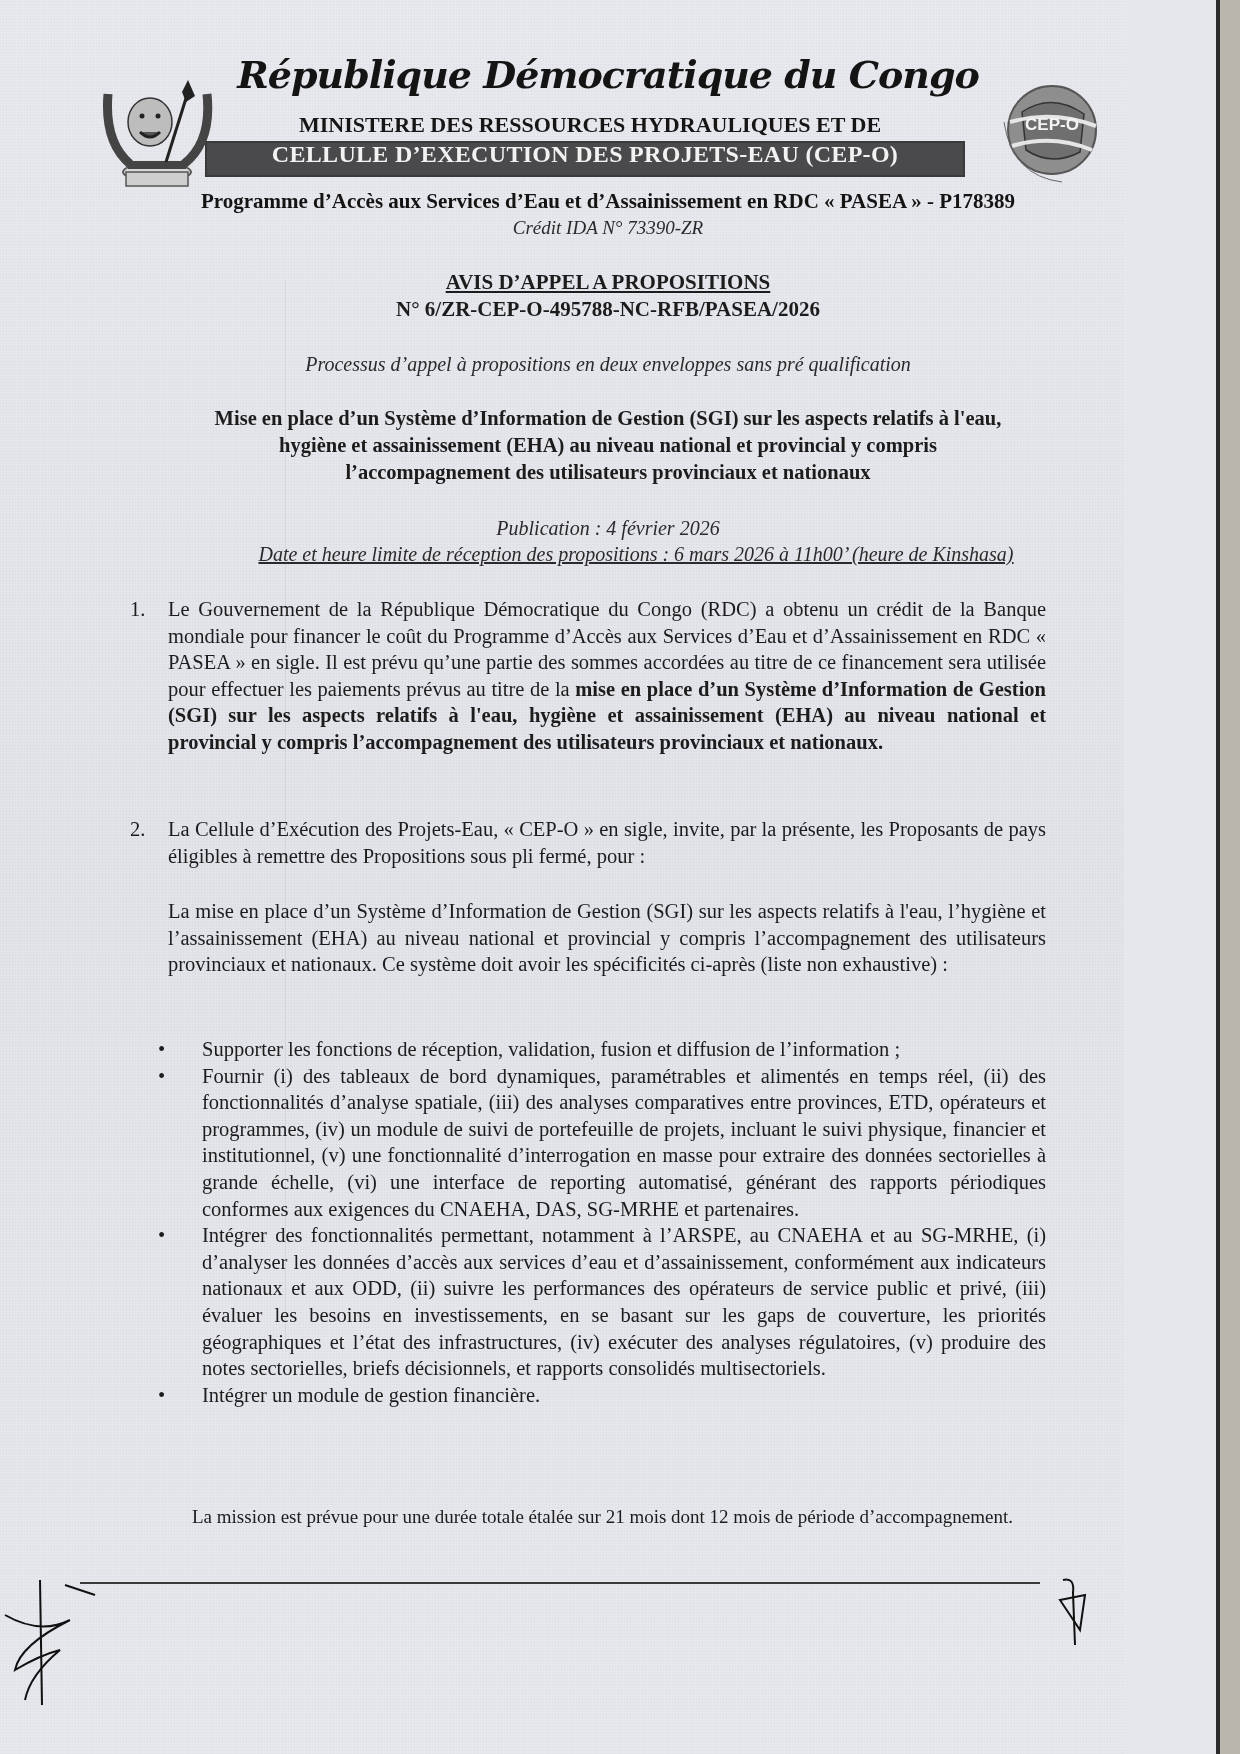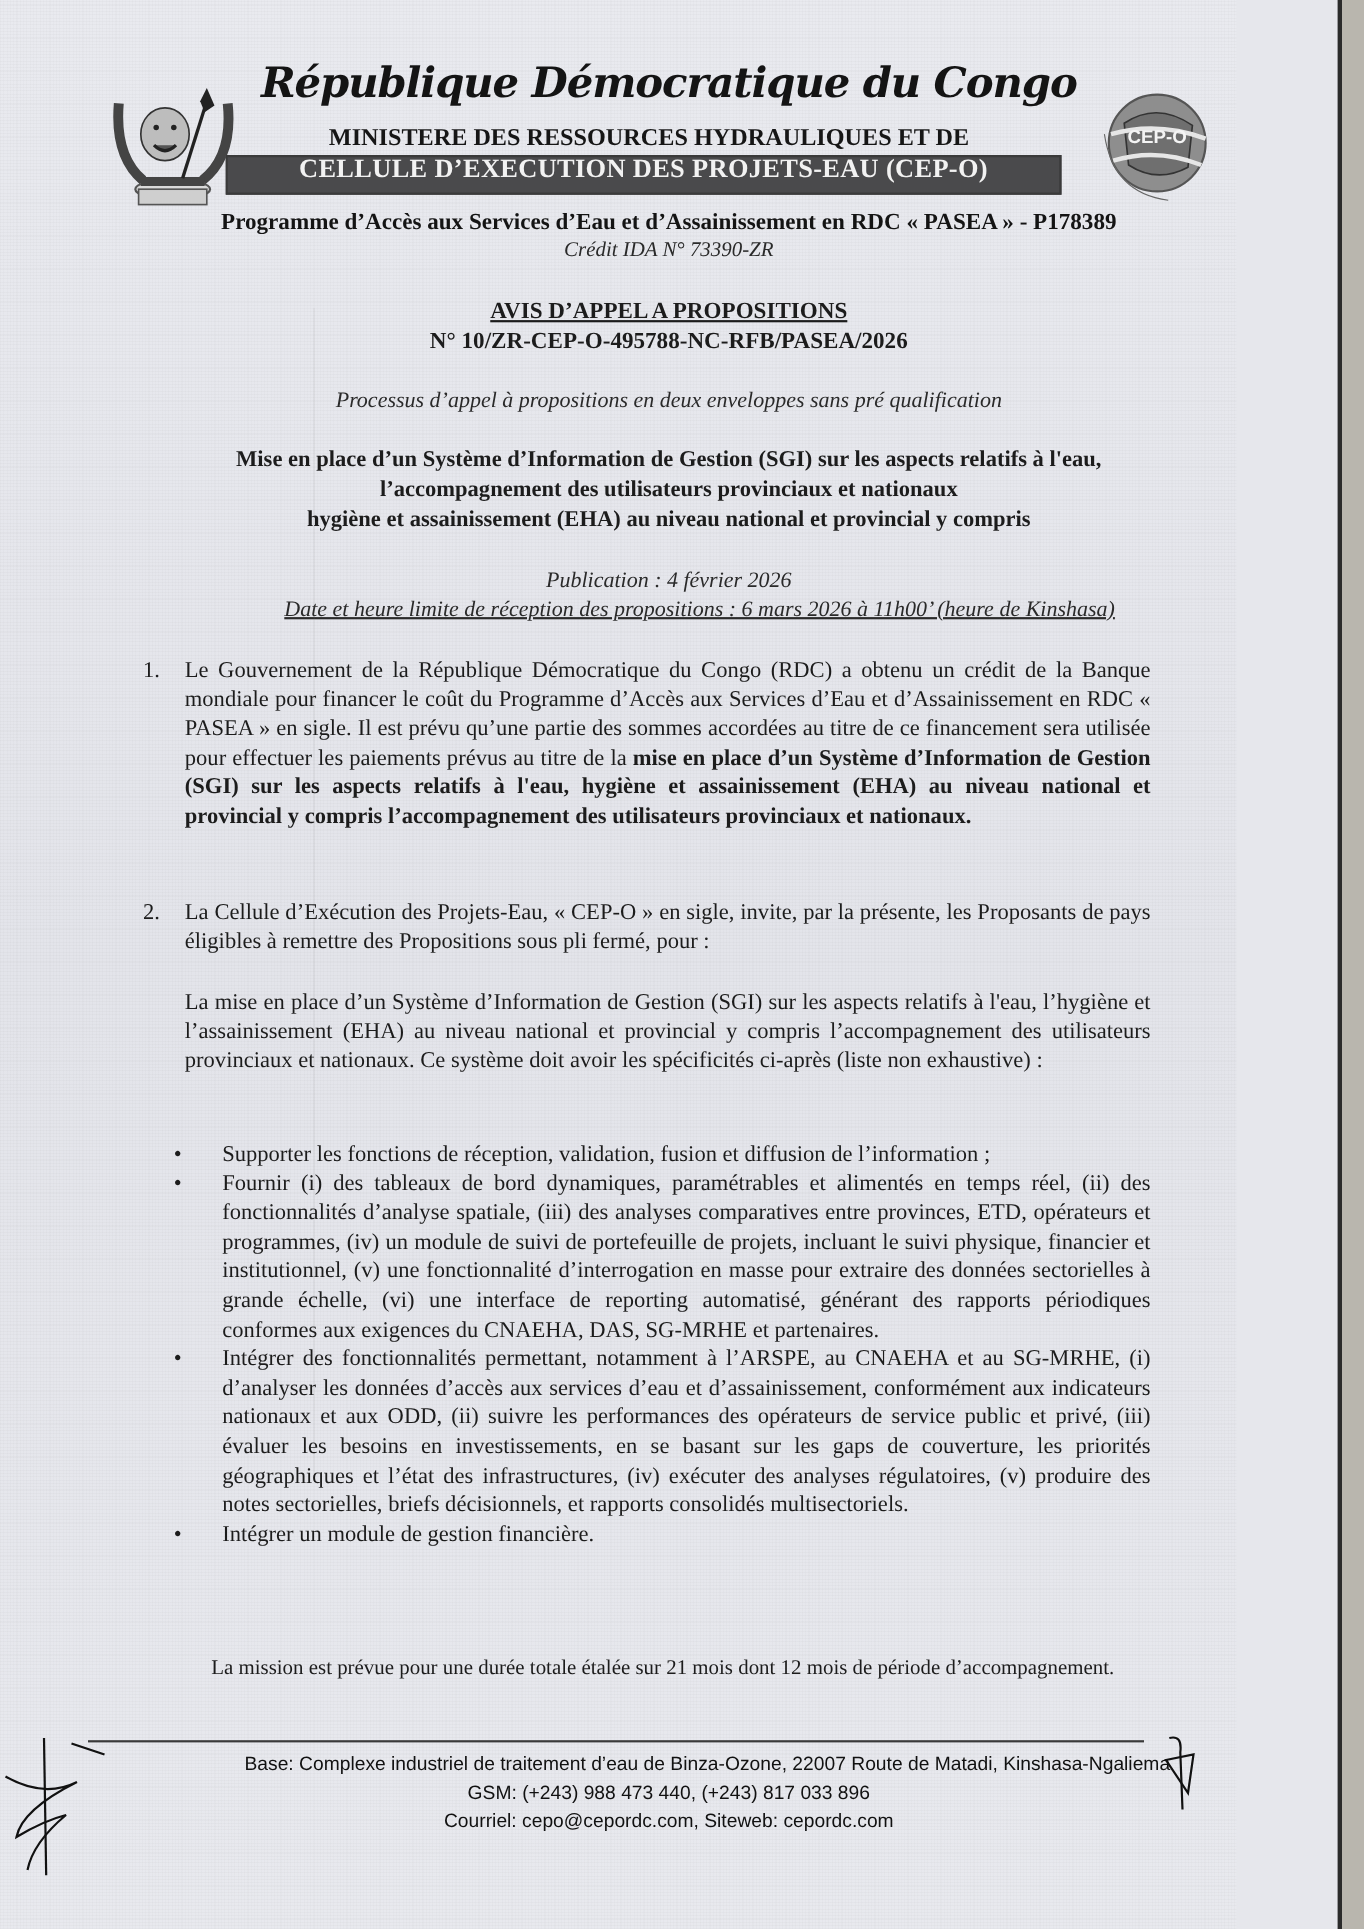--- a/index.html
+++ b/index.html
@@ -153,27 +153,27 @@
     <text x="60" y="58" text-anchor="middle" font-family="Liberation Sans, sans-serif" font-weight="bold" font-size="17" fill="#f4f4f4">CEP-O</text>
     <path d="M12 50 Q20 104 70 110" stroke="#666" stroke-width="1" fill="none"></path>
   </svg>
 
   <div class="programme">Programme d’Accès aux Services d’Eau et d’Assainissement en RDC « PASEA » - P178389</div>
   <div class="credit">Crédit IDA N° 73390-ZR</div>
 
   <div class="avis-title">
     <span>AVIS D’APPEL A PROPOSITIONS</span>
   </div>
-  <div class="avis-number">N° 10/ZR-CEP-O-495788-NC-RFB/PASEA/2026</div>
+  <div class="avis-number">N° 6/ZR-CEP-O-495788-NC-RFB/PASEA/2026</div>
   <div class="process">Processus d’appel à propositions en deux enveloppes sans pré qualification</div>
 
   <div class="object">
     <div>Mise en place d’un Système d’Information de Gestion (SGI) sur les aspects relatifs à l'eau,</div>
+    <div>hygiène et assainissement (EHA) au niveau national et provincial y compris</div>
     <div>l’accompagnement des utilisateurs provinciaux et nationaux</div>
-    <div>hygiène et assainissement (EHA) au niveau national et provincial y compris</div>
   </div>
 
   <div class="publication">Publication : 4 février 2026</div>
   <div class="deadline">
     <span>Date et heure limite de réception des propositions : 6 mars 2026 à 11h00’ (heure de Kinshasa)</span>
   </div>
 
   <div class="margin-line"></div>
 
   <div class="para p1">
@@ -202,25 +202,20 @@
     </div>
     <div class="bullet">
       <span class="dot">•</span>
       <span>Intégrer un module de gestion financière.</span>
     </div>
   </div>
 
   <div class="mission">La mission est prévue pour une durée totale étalée sur 21 mois dont 12 mois de période d’accompagnement.</div>
 
   <div class="footer-rule"></div>
-  <div class="footer">
-    <div class="line1">Base: Complexe industriel de traitement d’eau de Binza-Ozone, 22007 Route de Matadi, Kinshasa-Ngaliema</div>
-    <div>GSM: (+243) 988 473 440, (+243) 817 033 896</div>
-    <div>Courriel: cepo@cepordc.com, Siteweb: cepordc.com</div>
-  </div>
 
   <svg class="signature-left" viewBox="0 0 110 130">
     <path d="M40 5 L42 130" stroke="#111" stroke-width="2" fill="none"></path>
     <path d="M5 40 Q40 60 70 45 Q20 70 15 95 Q40 80 60 75 Q30 100 25 125" stroke="#111" stroke-width="2" fill="none"></path>
     <path d="M65 10 L95 20" stroke="#111" stroke-width="2" fill="none"></path>
   </svg>
   <svg class="signature-right" viewBox="0 0 40 75">
     <path d="M8 5 Q20 2 18 18 L20 70" stroke="#111" stroke-width="2" fill="none"></path>
     <path d="M5 25 L30 20 L25 55 Z" stroke="#111" stroke-width="2" fill="none"></path>
   </svg>

